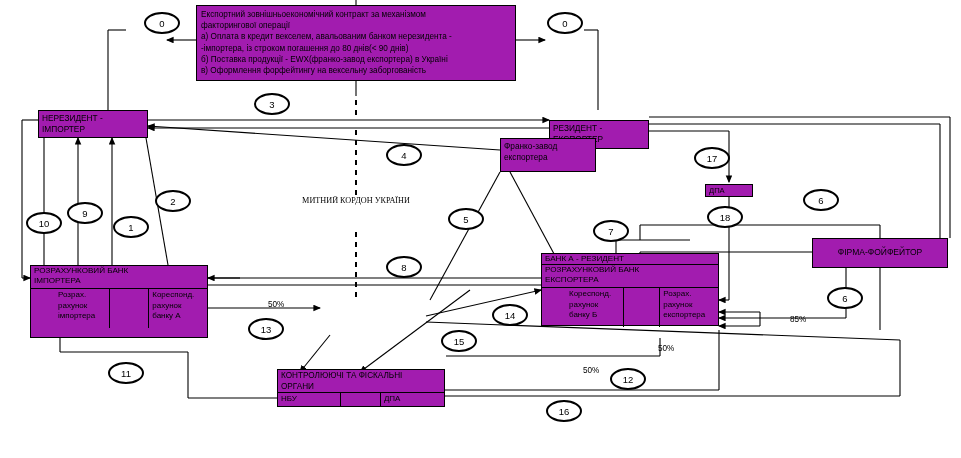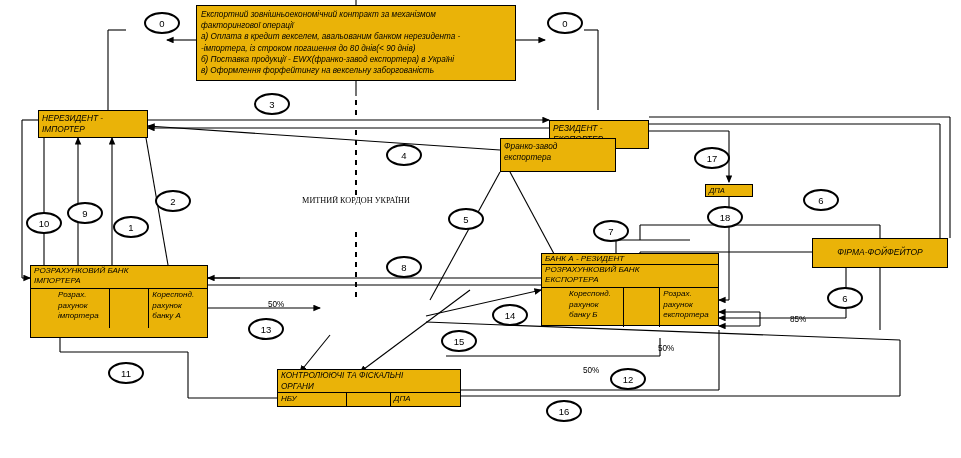--- a/index.html
+++ b/index.html
@@ -1,41 +1,41 @@
 <!DOCTYPE html>
 <html><head>
 <meta charset="utf-8">
 <style>
   html,body{margin:0;padding:0;background:#ffffff;}
   body{font-family:"Liberation Sans","DejaVu Sans",sans-serif;}
   #stage{position:relative;width:961px;height:458px;background:#fff;overflow:hidden;}
-  .box{position:absolute;border:1.6px solid #000;background:#eab308;box-sizing:border-box;font-style:italic;}
+  .box{position:absolute;border:1.6px solid #000;background:#a21caf;box-sizing:border-box;}
   .box .txt{font-size:8.3px;line-height:10.5px;color:#000;padding:2px 3px;display:block;white-space:pre-line;}
   .contract{left:196px;top:5px;width:320px;height:76px;}
   .contract .txt{font-size:8.2px;line-height:11.2px;padding:3px 4px;}
   .nonres{left:38px;top:110px;width:110px;height:28px;}
   .res{left:549px;top:120px;width:100px;height:29px;}
-  .franko{left:500px;top:138px;width:116px;height:34px;}
+  .franko{left:500px;top:138px;width:96px;height:34px;}
   .dpa-small{left:705px;top:184px;width:48px;height:13px;}
   .dpa-small .txt{font-size:7.6px;line-height:9px;padding:1px 3px;}
   .firma{left:812px;top:238px;width:136px;height:30px;}
   .firma .txt{text-align:center;padding-top:8px;font-size:8.5px;}
   .bankb{left:30px;top:265px;width:178px;height:73px;}
   .banka{left:541px;top:253px;width:178px;height:73px;}
   .bank-head{border-bottom:1.4px solid #000;height:10px;}
   .bank-head .txt{font-size:8.1px;line-height:9.4px;padding:0px 3px;}
   .bank-sub{border-bottom:1.4px solid #000;height:22px;}
   .bank-sub .txt{font-size:8.1px;line-height:10.2px;padding:0px 3px;}
   .acct-row{display:flex;height:39px;margin-left:24px;}
   .acct{border-right:1.4px solid #000;box-sizing:border-box;height:100%;}
   .acct:last-child{border-right:none;}
   .acct .txt{font-size:8px;line-height:10.5px;padding:1px 3px;}
   .interbank{left:320px;top:297px;width:106px;height:38px;}
   .interbank .txt{font-size:8.2px;line-height:10.8px;padding:2px 3px;}
-  .control{left:277px;top:369px;width:184px;height:38px;}
+  .control{left:277px;top:369px;width:168px;height:38px;}
   .ctl-head{border-bottom:1.4px solid #000;height:22px;}
   .ctl-head .txt{font-size:8.2px;line-height:10.6px;padding:1px 3px;}
   .ctl-row{display:flex;height:14px;}
   .ctl-cell{border-right:1.4px solid #000;box-sizing:border-box;height:100%;}
   .ctl-cell:last-child{border-right:none;}
   .ctl-cell .txt{font-size:8px;line-height:12px;padding:0px 3px;}
   .circ{position:absolute;border:2px solid #000;border-radius:50%;background:#fff;
         width:36px;height:22px;display:flex;align-items:center;justify-content:center;
         font-size:9.5px;color:#000;box-sizing:border-box;}
   .lbl{position:absolute;font-size:8.2px;color:#000;white-space:nowrap;}

